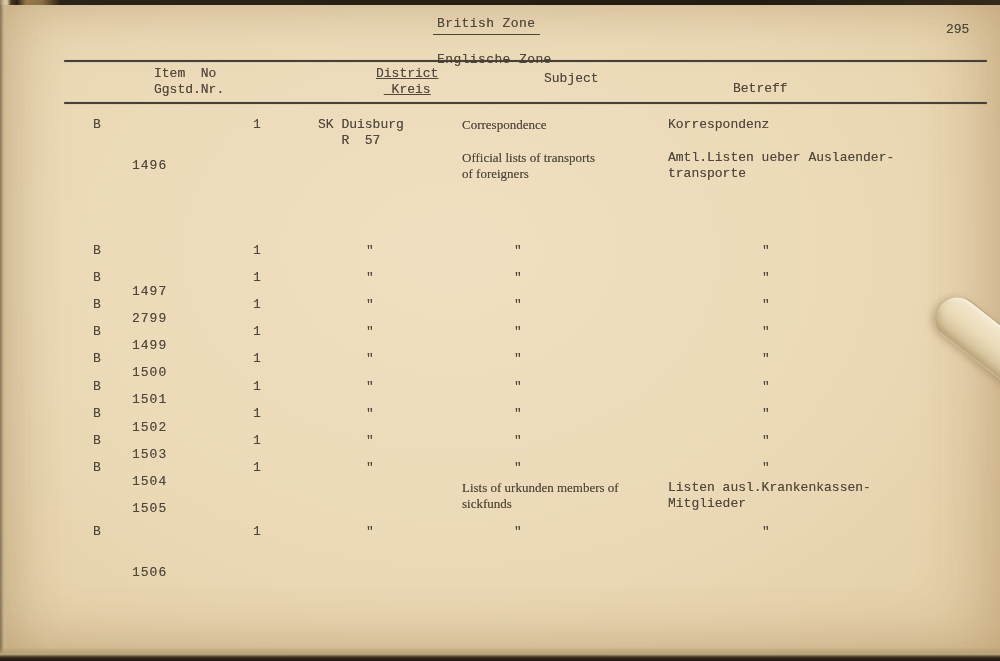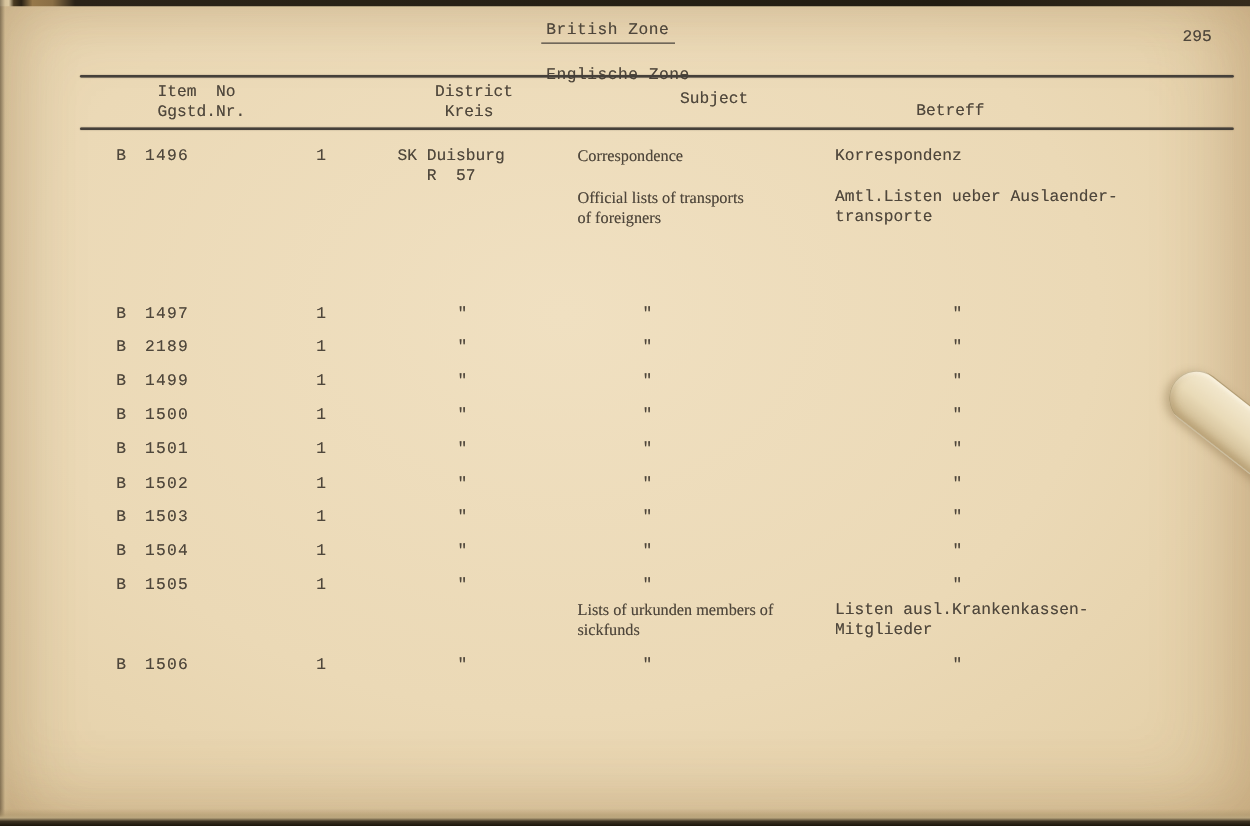--- a/index.html
+++ b/index.html
@@ -22,33 +22,33 @@
     background:linear-gradient(180deg,rgba(190,165,120,0) 0%,rgba(172,150,108,.55) 35%,#baa67e 52%,#3d3323 72%,#191309 100%);}
   
   .page-number{left:946px;top:22px;}
   .title-en{left:433px;top:16px;padding:0 5px 2px 4px;border-bottom:1.5px solid #4a443c;letter-spacing:.4px;}
   .title-de{left:437px;top:52px;letter-spacing:.4px;}
   
   .rule{position:absolute;left:64px;width:923px;height:2px;background:#45403a;border-radius:1px;box-shadow:0 0 1px rgba(60,50,40,.6);}
   .rule-top{top:60px;}
   .rule-mid{top:102px;}
   
-  .h{top:66px;}
+  .h{top:66px;margin-left:28px;}
   .c-prefix{left:93px;}
-  .c-item{left:116px;letter-spacing:1px;}
+  .c-item{left:132px;letter-spacing:1px;margin-top:41px;}
   .c-folder{left:253px;}
   .c-district{left:318px;}
   .c-ditto-district{left:366px;}
   .c-subject{left:462px;font-family:Liberation Serif, serif;}
   .c-ditto-subject{left:514px;}
   .c-betreff{left:668px;}
   .c-ditto-betreff{left:762px;}
   .h-item{left:126px;}
   .h-folder{left:200px;}
-  .h-district{left:348px;}
+  .h-district{left:348px;text-align:center;text-decoration:underline;}
   .h-subject{left:544px;top:71px;}
   .h-betreff{left:733px;top:81px;}
   .trow{position:absolute;left:0;width:100%;height:18px;}
   .trow .cell{position:absolute;font-size:13px;line-height:15.5px;white-space:pre;
     text-shadow:0 0 .5px rgba(80,70,55,.55);}
   
   .page-holder{position:absolute;left:936px;top:296px;width:200px;height:42px;border-radius:22px;
     transform:rotate(38deg);transform-origin:21px 21px;
     background:linear-gradient(to bottom,#f4ead1 0%,#e9dab7 50%,#cdb88f 100%);
     box-shadow:-2px 3px 7px rgba(120,95,55,.35), inset 0 -4px 6px rgba(150,120,75,.35), inset 0 2px 3px rgba(255,250,235,.7);
@@ -96,21 +96,21 @@
       <div class="trow" style="top: 243px;">
         <span class="cell c-prefix">B</span>
         <span class="cell c-item">1497</span>
         <span class="cell c-folder">1</span>
         <span class="cell c-ditto-district">"</span>
         <span class="cell c-ditto-subject">"</span>
         <span class="cell c-ditto-betreff">"</span>
       </div>
       <div class="trow" style="top: 270.1px;">
         <span class="cell c-prefix">B</span>
-        <span class="cell c-item">2189</span>
+        <span class="cell c-item">2799</span>
         <span class="cell c-folder">1</span>
         <span class="cell c-ditto-district">"</span>
         <span class="cell c-ditto-subject">"</span>
         <span class="cell c-ditto-betreff">"</span>
       </div>
       <div class="trow" style="top: 297.2px;">
         <span class="cell c-prefix">B</span>
         <span class="cell c-item">1499</span>
         <span class="cell c-folder">1</span>
         <span class="cell c-ditto-district">"</span>

